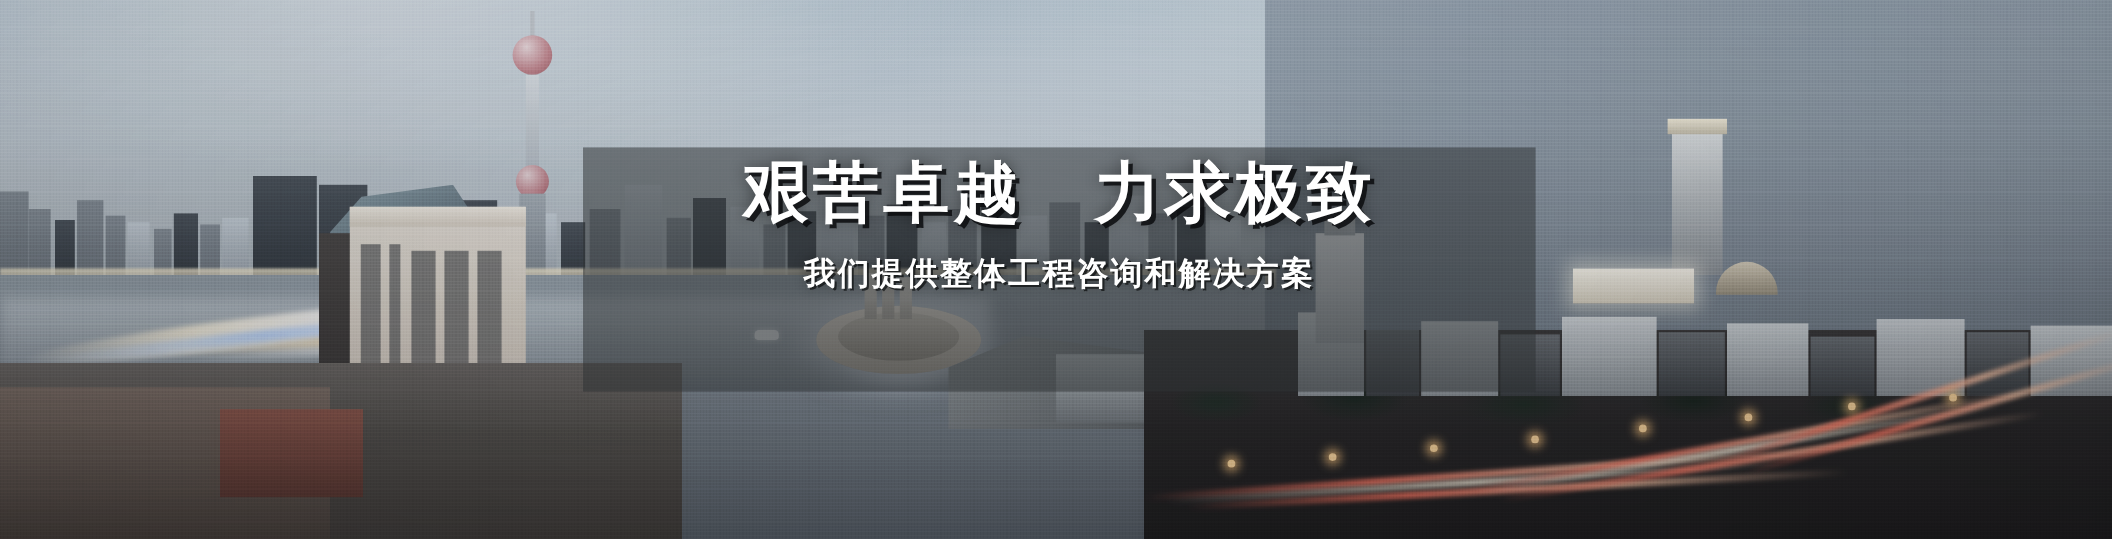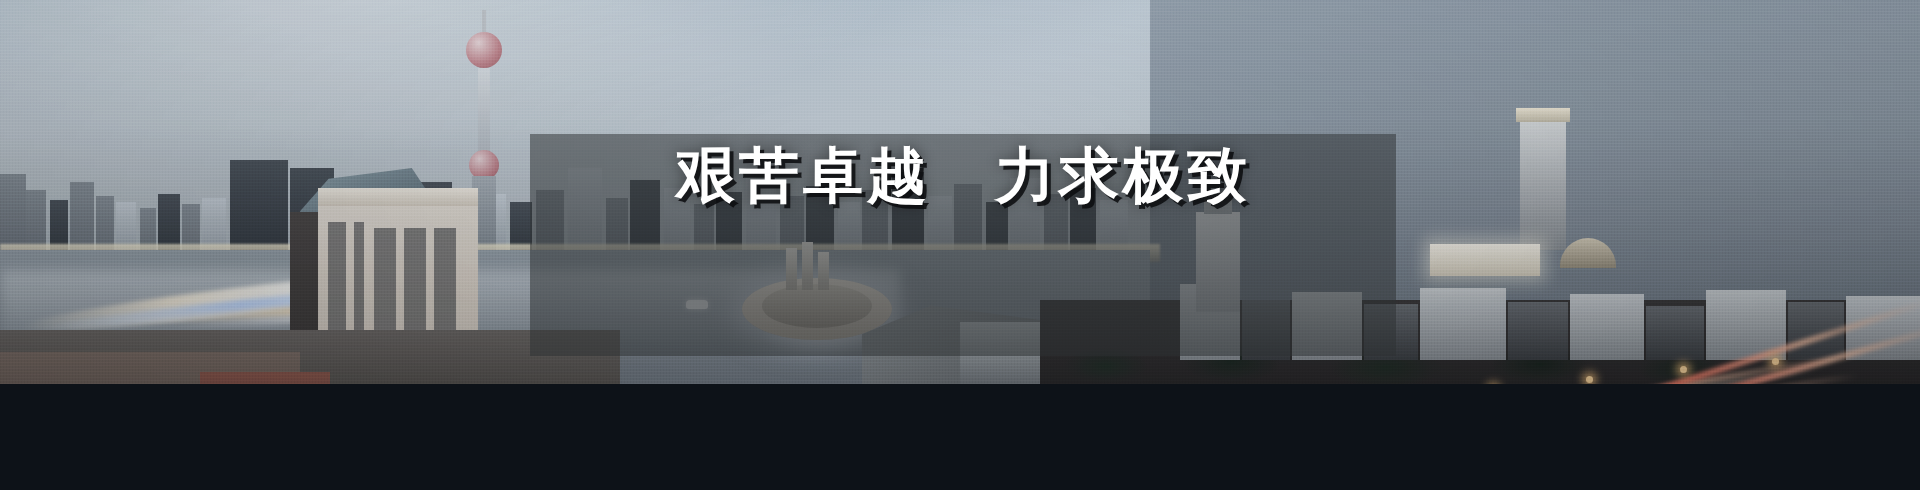--- a/index.html
+++ b/index.html
@@ -1,21 +1,21 @@
 <!DOCTYPE html>
 <html><head>
 <meta charset="utf-8">
 <style>
   * { margin:0; padding:0; box-sizing:border-box; }
   html,body { width:1920px; height:490px; overflow:hidden; background:#0d1218; }
   body { font-family:"Liberation Sans","DejaVu Sans",sans-serif; }
 
   #banner{
     position:relative;
-    width:1920px; height:384px;
+    width:1920px; height:490px;
     overflow:hidden;
   }
 
   
   .photo{ position:absolute; inset:0; overflow:hidden; }
 
   
   .sky{
     position:absolute; left:0; top:0; width:1920px; height:330px;
     background:
@@ -338,15 +338,16 @@
       <div class="lamp" style="left:660px; top:66px;"></div>
       <div class="lamp" style="left:752px; top:58px;"></div>
     </div>
 
     <div class="grade"></div>
     <div class="grain"></div>
   </div>
 
   <div class="overlay">
     <div class="headline">艰苦卓越　力求极致</div>
+    <div class="subline">我们提供整体工程咨询和解决方案</div>
   </div>
 
 </div>
 
 </body></html>

